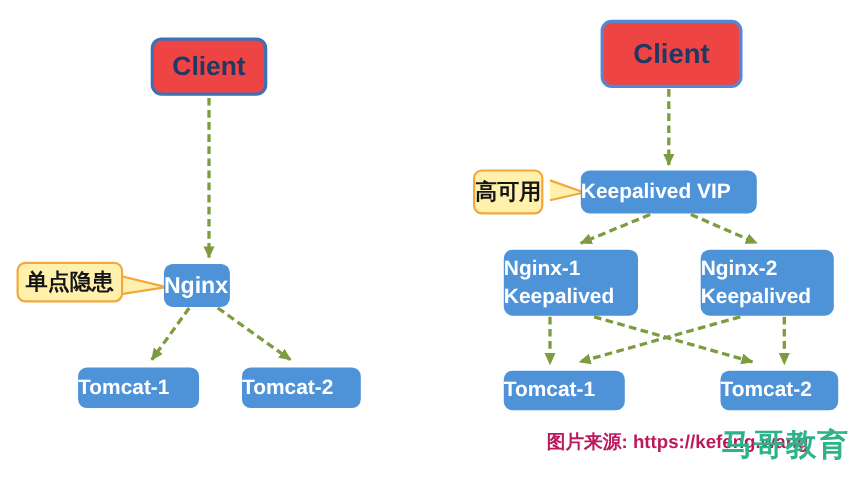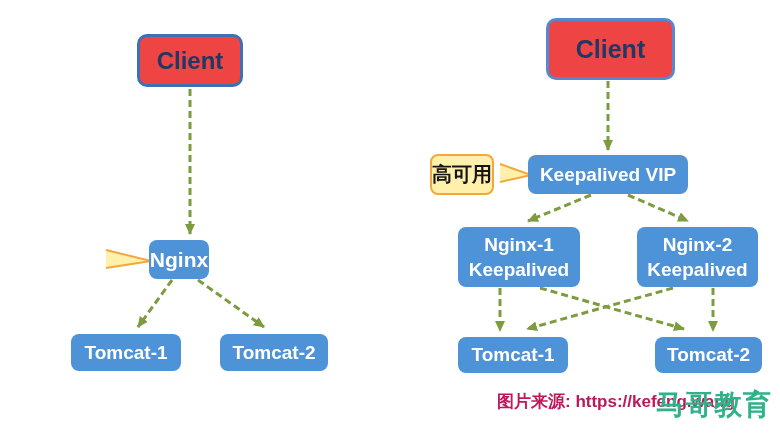--- a/index.html
+++ b/index.html
@@ -5,21 +5,21 @@
   html,body { margin:0; padding:0; background:#ffffff; }
   #canvas {
     position:relative; width:780px; height:444px; background:#ffffff;
     font-family:"Liberation Sans", sans-serif; overflow:hidden;
   }
   #arrow-layer { position:absolute; left:0; top:0; width:780px; height:444px; }
 
   .bluebox {
     position:absolute; background:#4E92D8; color:#ffffff; font-weight:bold;
     border-radius:8px; display:flex; flex-direction:column;
-    align-items:center; justify-content:center; text-align:center;
+    align-items:flex-start; justify-content:center; text-align:center;
     line-height:1.32; box-sizing:border-box;
   }
   .clientbox {
     position:absolute; background:#ef4444; color:#1F3864; font-weight:bold;
     border-radius:10px; display:flex; align-items:center; justify-content:center;
     box-sizing:border-box;
   }
   .client-left  { border:3px solid #3E70B3; font-size:24px; }
   .client-right { border:3px solid #5687D1; font-size:25px; }
   .callout {
@@ -61,20 +61,23 @@
       <line x1="713" y1="288" x2="713" y2="331" marker-end="url(#ah)"></line>
     </g>
     <path d="M106,250 L151,261 L106,268" fill="#FFF0AC" stroke="#F2A83C" stroke-width="2" stroke-linejoin="round"></path>
     <path d="M500,164 L531,175 L500,182" fill="#FFF0AC" stroke="#F2A83C" stroke-width="2" stroke-linejoin="round"></path>
   </svg>
 
   <div class="clientbox client-left" style="left:137px; top:34px; width:106px; height:53px;">
     <span>Client</span>
   </div>
 
+  <div class="callout" style="left:15px; top:238px; width:97px; height:37px;">
+    <span>单点隐患</span>
+  </div>
 
   <div class="bluebox" style="left:149px; top:240px; width:60px; height:39px; font-size:21px;">
     <span>Nginx</span>
   </div>
 
   <div class="bluebox" style="left:71px; top:334px; width:110px; height:37px; font-size:19px;">
     <span>Tomcat-1</span>
   </div>
 
   <div class="bluebox" style="left:220px; top:334px; width:108px; height:37px; font-size:19px;">

